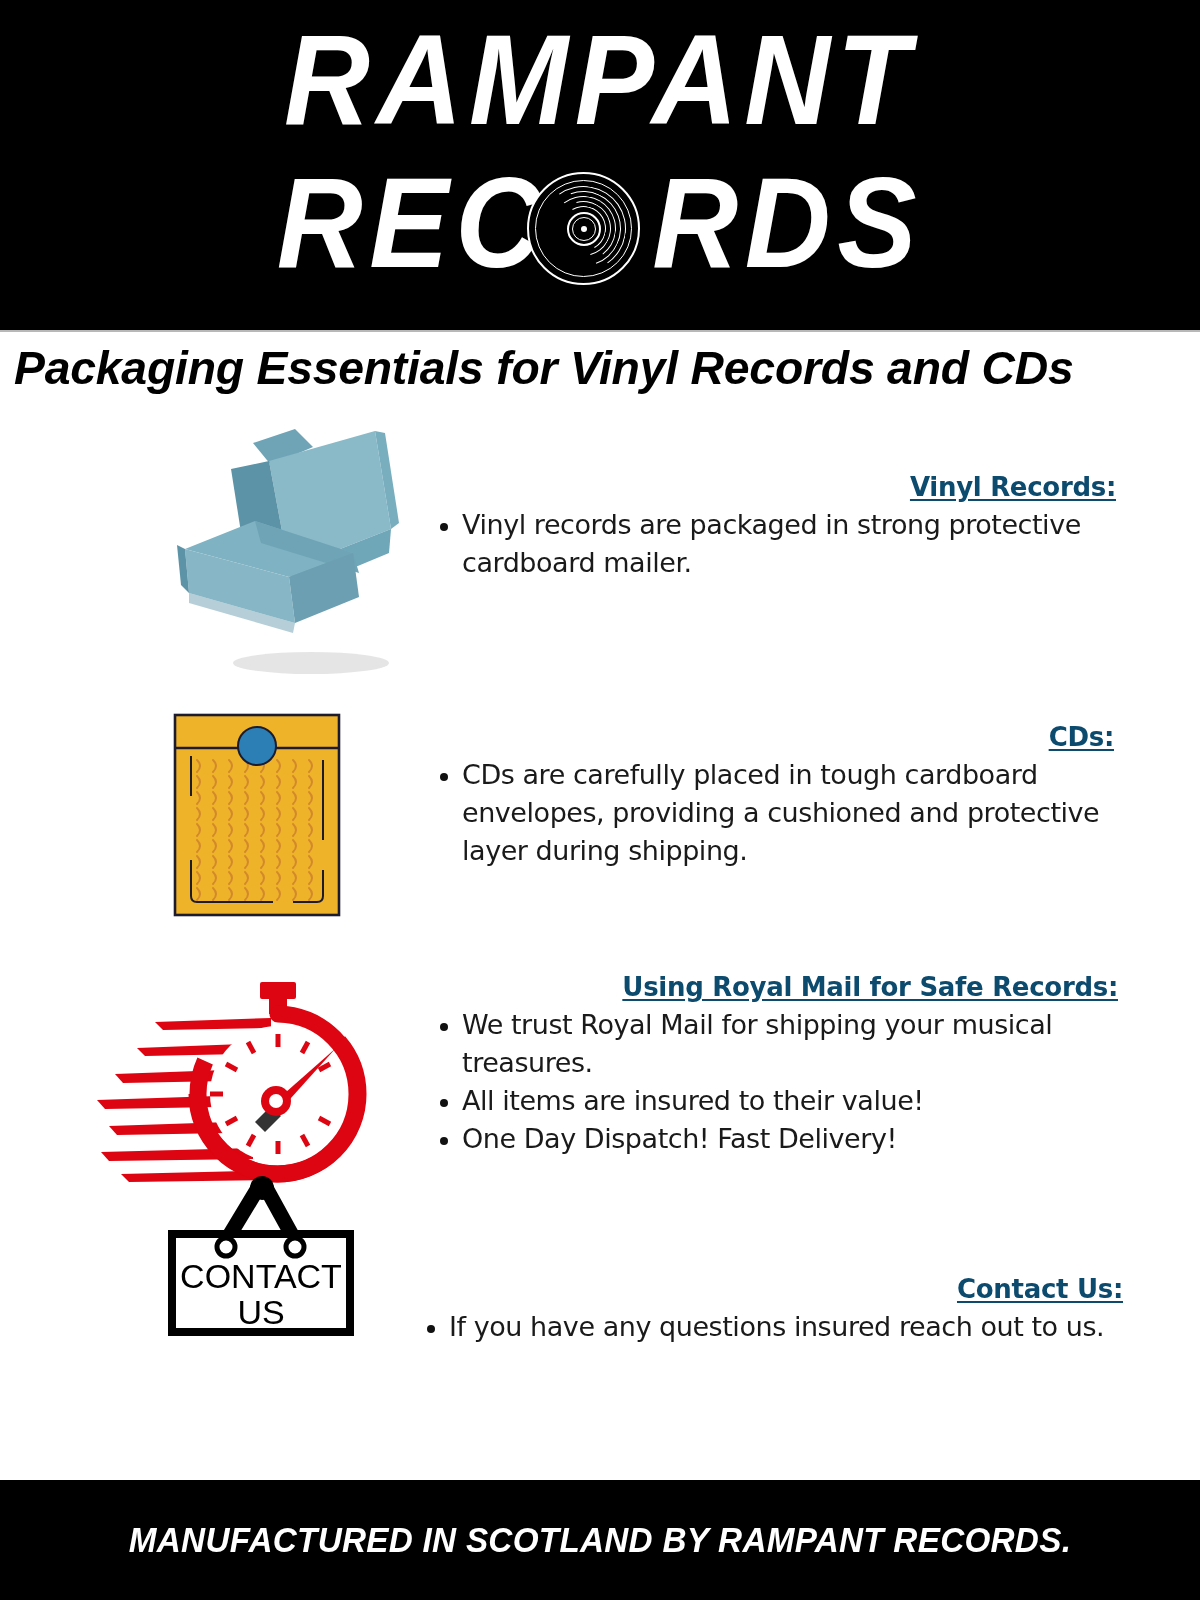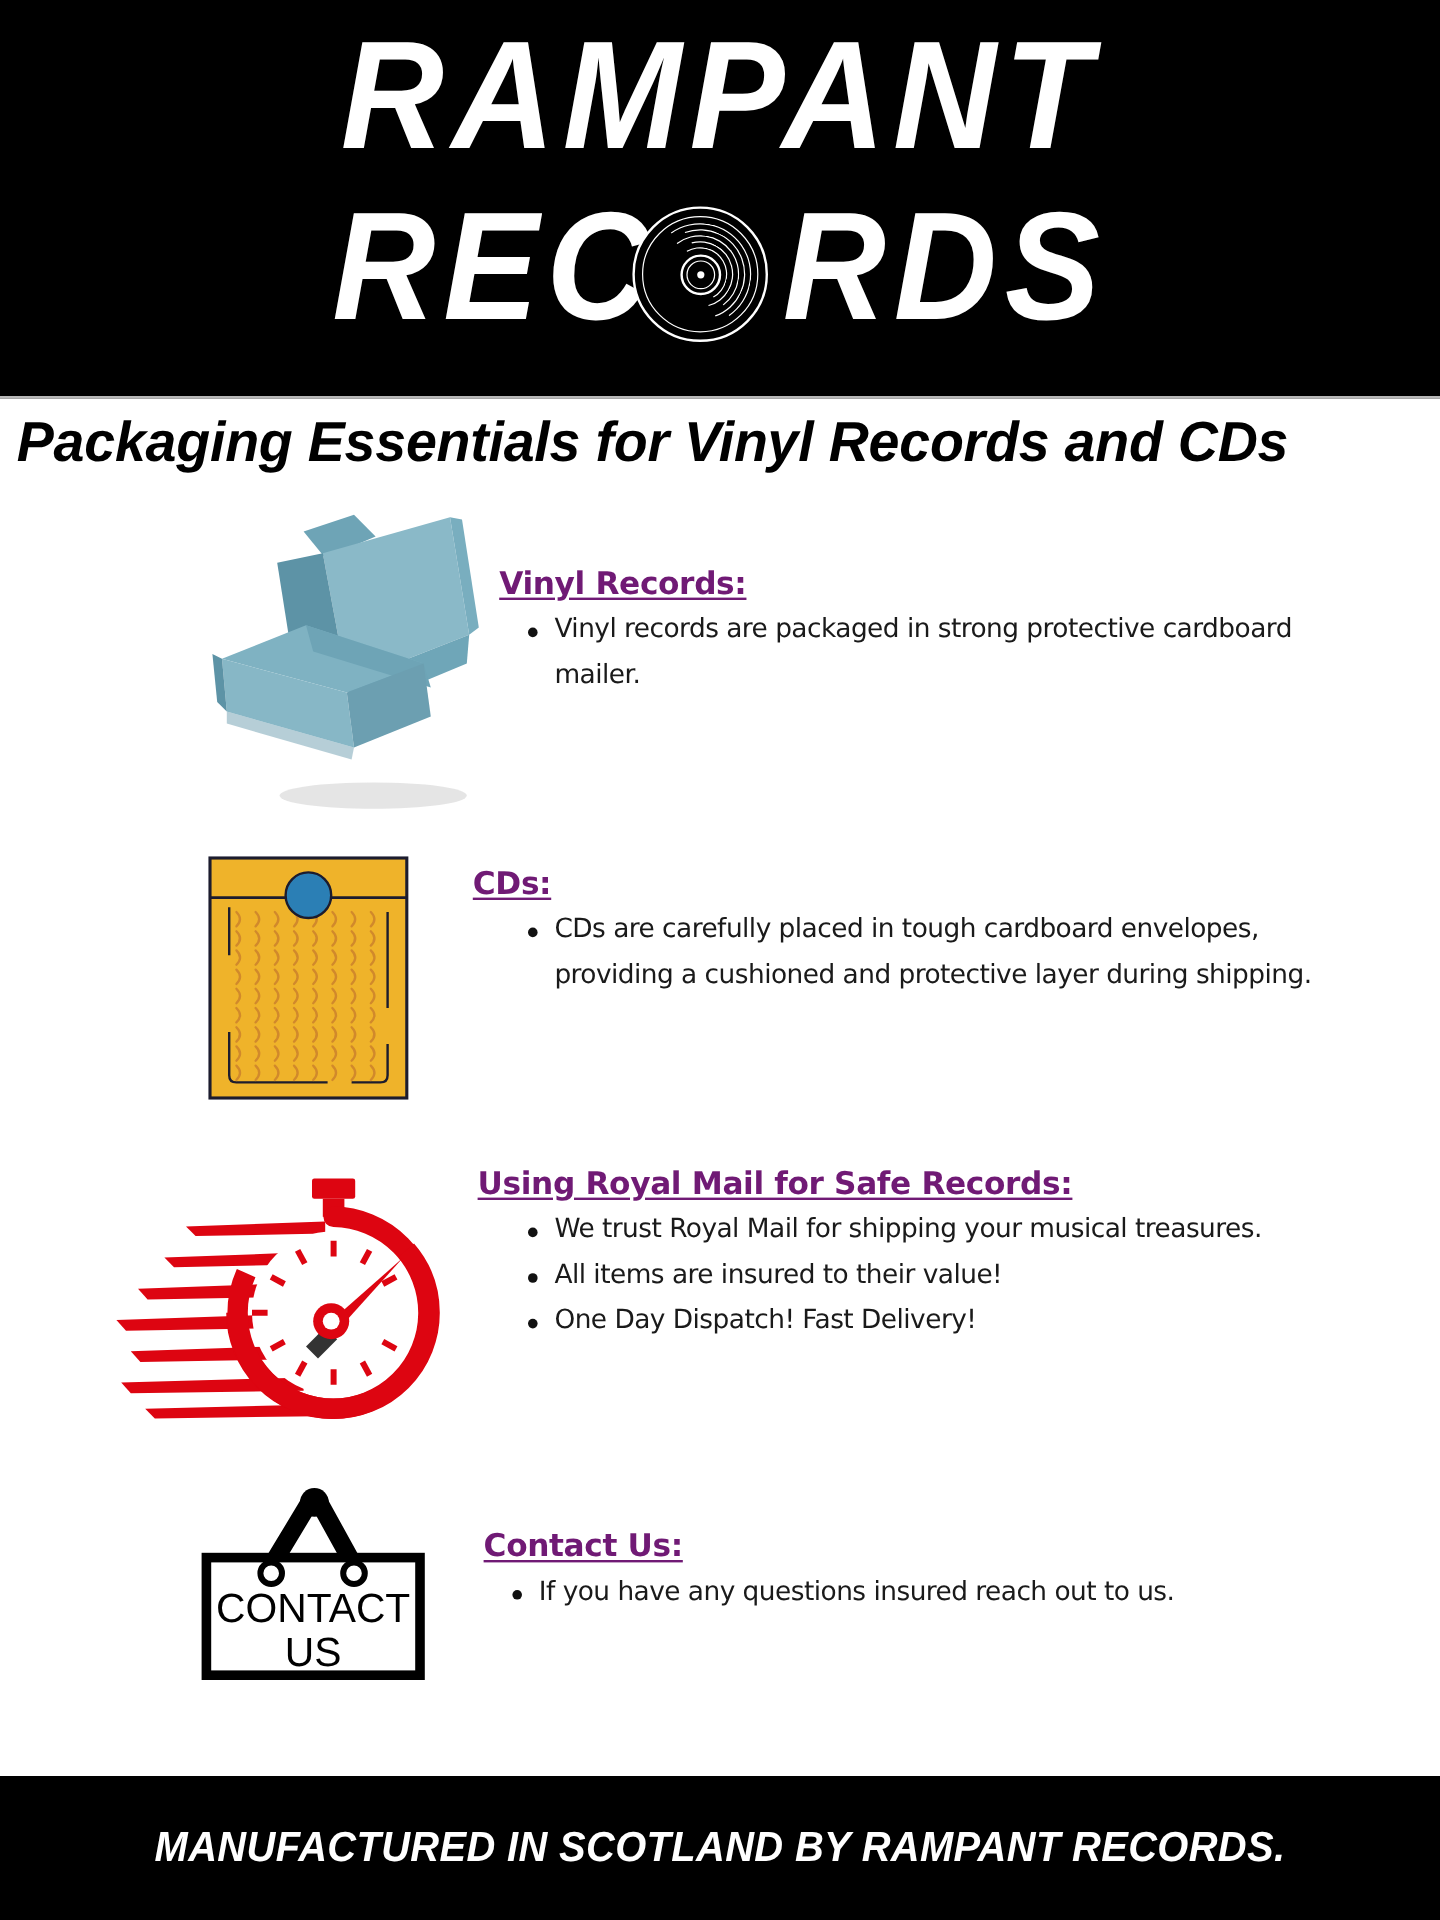--- a/index.html
+++ b/index.html
@@ -130,36 +130,37 @@
   
   .section { position: absolute; }
 
   .sec-text { position: absolute; }
 
   .sec-head {
     font-family: "DejaVu Sans", sans-serif;
     font-weight: bold;
     font-size: 26px;
     line-height: 34px;
-    color: #701a75;
+    color: #0c4a6e;
     text-decoration: underline;
     text-underline-offset: 3px;
     letter-spacing: -0.3px;
+    text-align: right;
   }
 
   ul.bullets {
     list-style: none;
     margin: 2px 0 0 0;
     padding: 0;
   }
   ul.bullets li {
     position: relative;
     padding-left: 46px;
     font-family: "DejaVu Sans", sans-serif;
-    font-size: 22px;
+    font-size: 27px;
     line-height: 38px;
     color: #1a1a1a;
     letter-spacing: -0.45px;
   }
   ul.bullets li::before {
     content: "";
     position: absolute;
     left: 24px; top: 17px;
     width: 8px; height: 8px;
     border-radius: 50%;
@@ -172,21 +173,21 @@
 
   
   .envelope { position: absolute; left: 150px; top: 700px; width: 200px; height: 230px; }
   .envelope svg { display: block; }
 
   
   .stopwatch { position: absolute; left: 80px; top: 960px; width: 275px; height: 235px; }
   .stopwatch svg { display: block; }
 
   
-  .sign { position: absolute; left: 145px; top: 1218px; width: 205px; height: 190px; }
+  .sign { position: absolute; left: 145px; top: 1154px; width: 205px; height: 190px; }
   .sign svg { display: block; }
 
   
   .footer-band {
     position: absolute;
     left: 0; top: 1480px;
     width: 1200px; height: 120px;
     background: #000000;
   }
   .footer-text {

